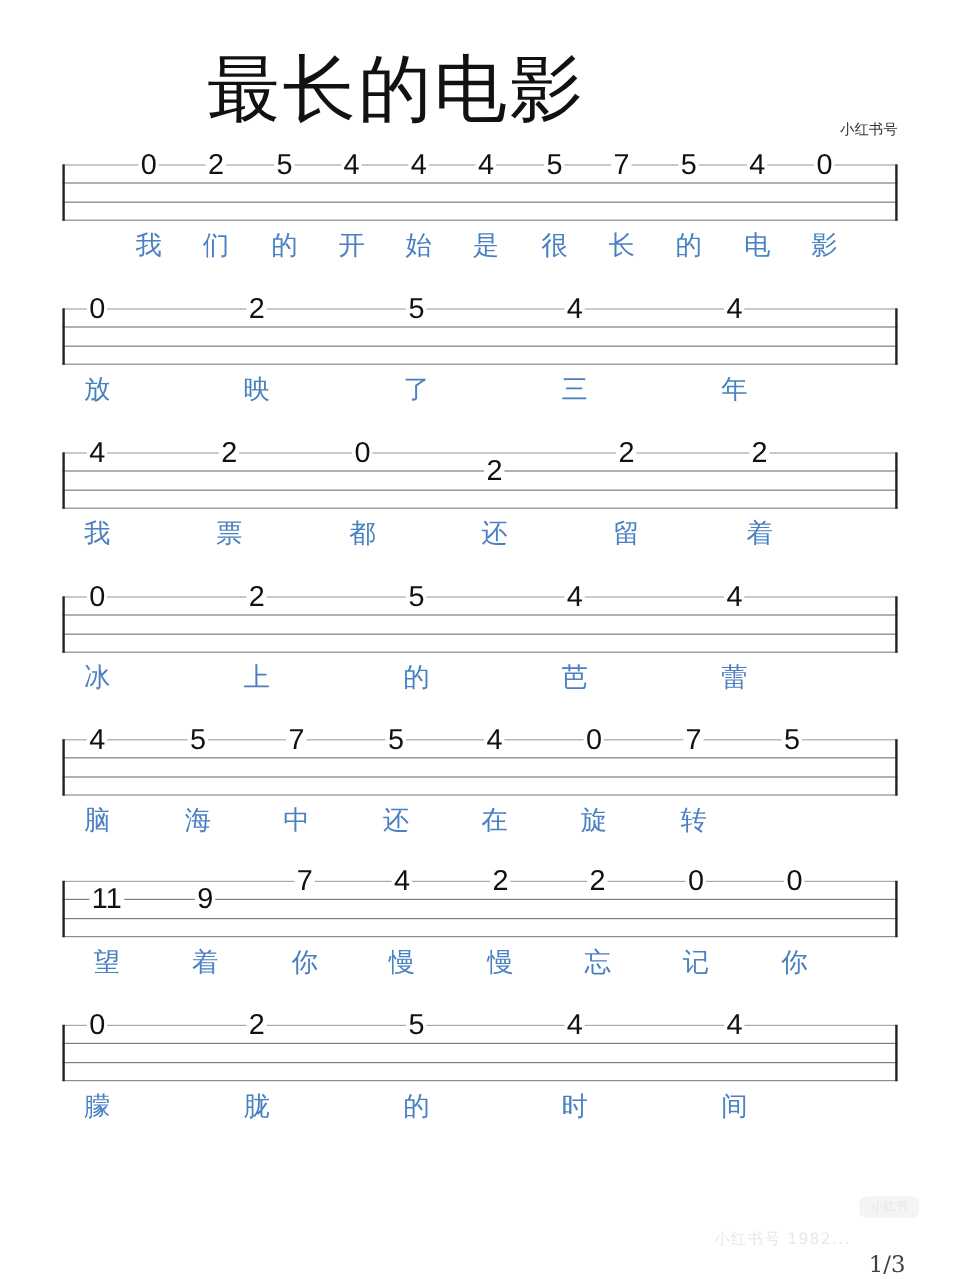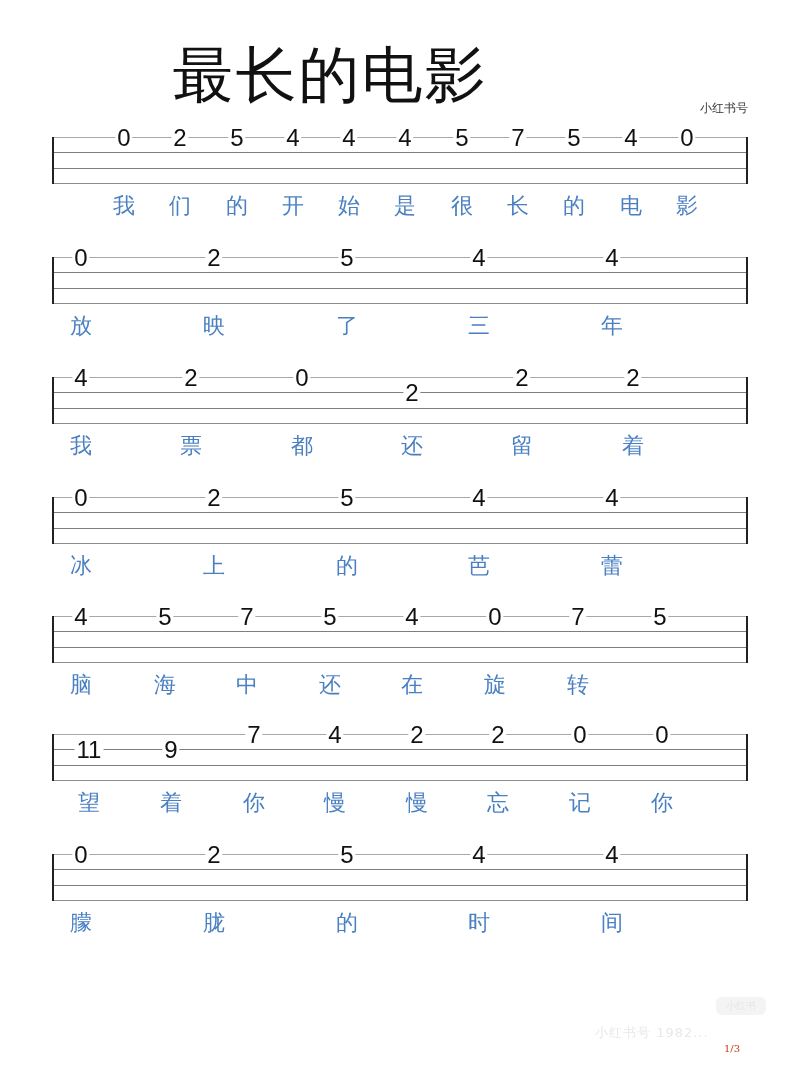--- a/index.html
+++ b/index.html
@@ -42,21 +42,21 @@
     position: absolute; left: 716px; top: 997px; width: 50px; height: 18px;
     border-radius: 6px; background: #f4f4f4; color: #e6e6e6; font-size: 10px;
     text-align: center; line-height: 18px;
   }
   .watermark-text {
     position: absolute; left: 595px; top: 1024px;
     color: #e8e8e8; font-size: 13px; letter-spacing: 1px;
   }
   .page-num {
     position: absolute; left: 724px; top: 1043px;
-    font-family: "DejaVu Serif", serif; font-size: 10px; color: #c2410c;
+    font-family: "DejaVu Serif", serif; font-size: 19px; color: #404040;
   }
 </style>
 </head>
 <body>
 
 <div class="title">最长的电影</div>
 <div class="author">小红书号</div>
 
 <div id="sheet">
     <div class="system" style="top: 137px;">

